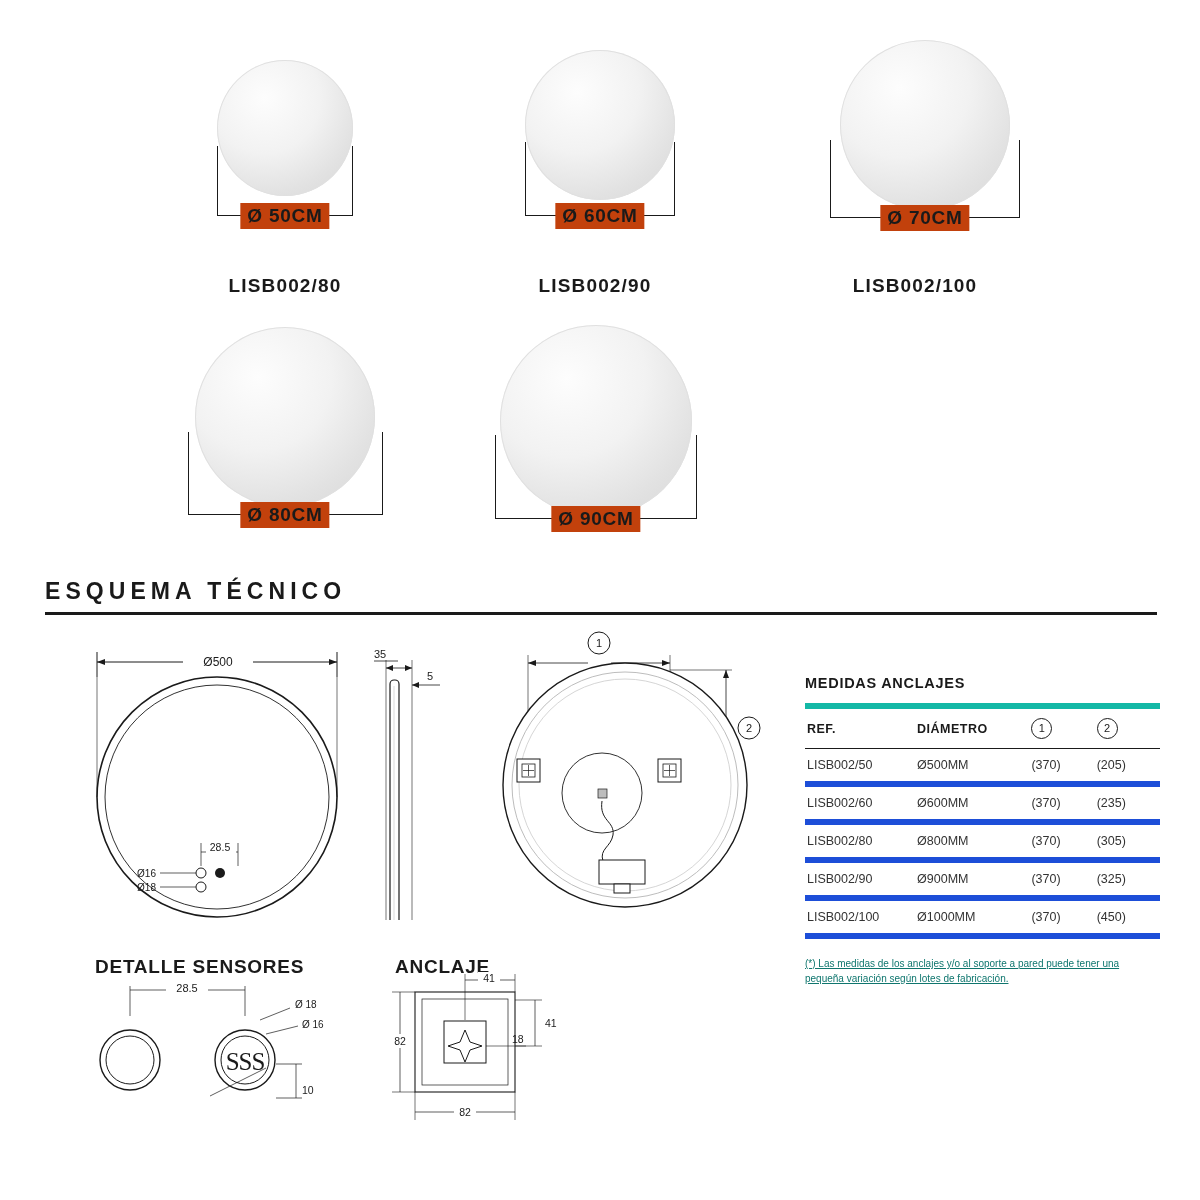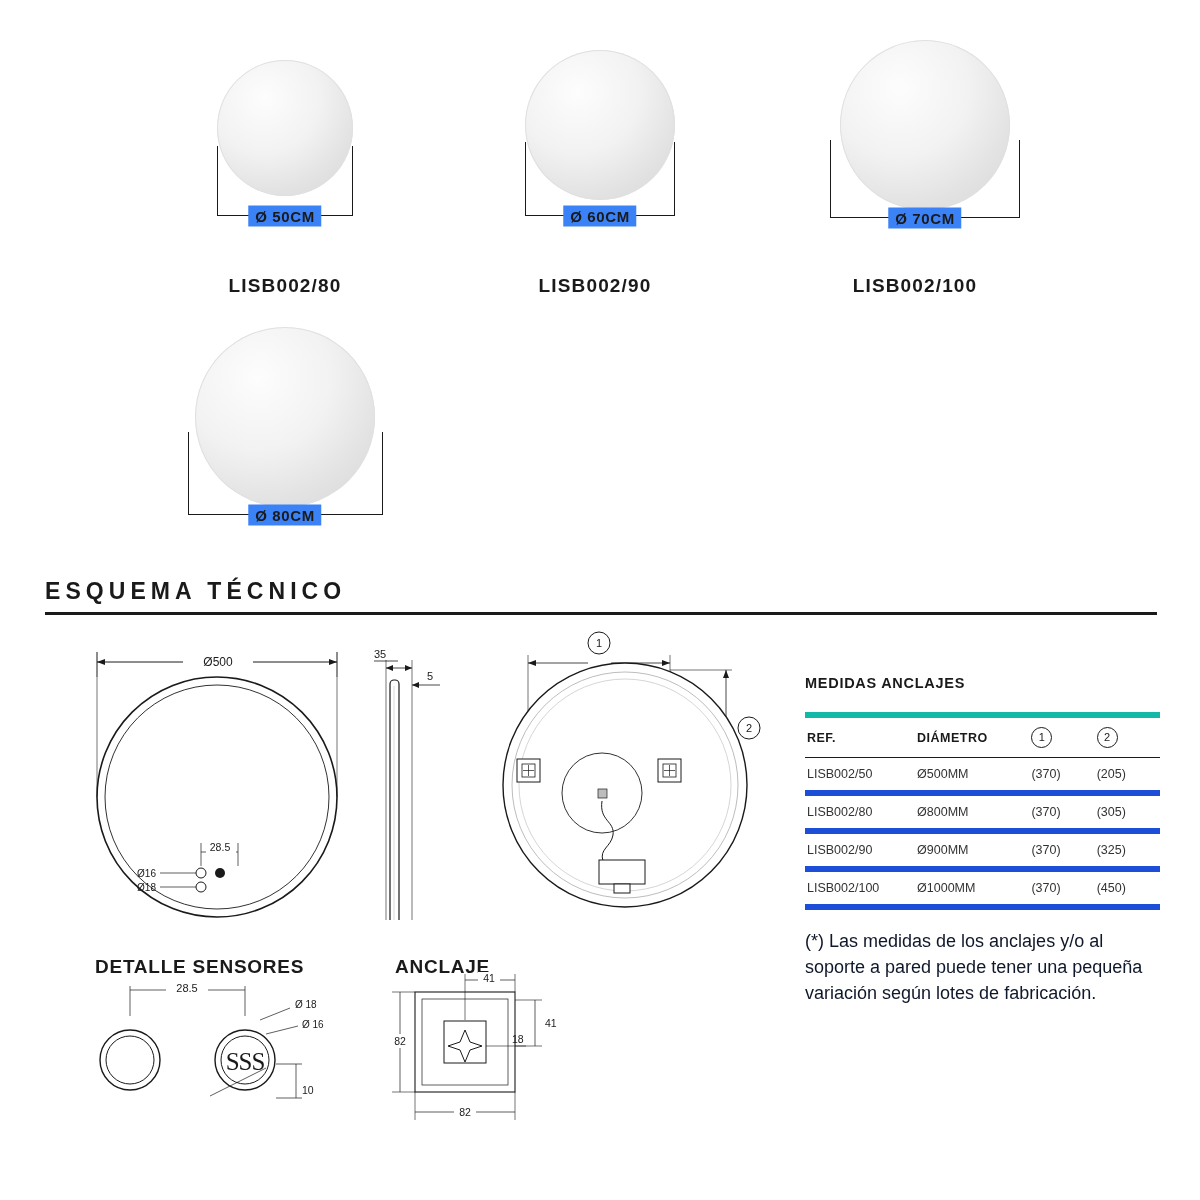--- a/index.html
+++ b/index.html
@@ -51,22 +51,22 @@
   
   .dim {
     position: absolute;
     border-left: 1px solid #1a1a1a;
     border-right: 1px solid #1a1a1a;
     border-bottom: 1px solid #1a1a1a;
     box-sizing: border-box;
   }
   .dim-label {
     position: absolute;
-    background: #3b82f6;
-    font-size: 15px;
+    background: #c2410c;
+    font-size: 19px;
     font-weight: bold;
     letter-spacing: 0.04em;
     padding: 2px 7px;
     white-space: nowrap;
     transform: translate(-50%, -50%);
   }
 
   
   .section-heading {
     position: absolute;
@@ -106,21 +106,21 @@
   .table-wrap {
     position: absolute;
     left: 805px;
     top: 675px;
     width: 355px;
   }
   .table-title {
     font-size: 14.5px;
     font-weight: bold;
     letter-spacing: 0.05em;
-    margin-bottom: 21px;
+    margin-bottom: 12px;
     color: #1a1a1a;
   }
   table.anclajes {
     border-collapse: collapse;
     width: 355px;
     font-size: 12.5px;
   }
   table.anclajes th, table.anclajes td {
     text-align: left;
     padding: 9px 2px;
@@ -143,24 +143,25 @@
     width: 19px; height: 19px;
     line-height: 18px;
     border: 1px solid #1a1a1a;
     border-radius: 50%;
     text-align: center;
     font-size: 11px;
     font-weight: normal;
   }
   .note {
     margin-top: 18px;
-    font-size: 18px;
+    font-size: 10px;
     line-height: 1.45;
-    color: #0f172a;
+    color: #0f766e;
     width: 345px;
+    text-decoration: underline;
   }
 
   svg { display: block; }
 </style>
 </head>
 <body>
 
 <div class="page">
 
   <div class="mirror-grid">
@@ -193,20 +194,25 @@
       <div class="mirror-title">LISB002/80</div>
       <div class="mirror-art" style="height:240px;">
         <div class="mirror-circle" style="left:55px; top:30px; width:180px; height:180px;"></div>
         <div class="dim" style="left:48px; top:135px; width:195px; height:83px;"></div>
         <div class="dim-label" style="left:145px; top:218px;">Ø 80CM</div>
       </div>
     </div>
 
     <div class="mirror-cell" style="left:445px; top:275px; width:300px; height:272px;">
       <div class="mirror-title">LISB002/90</div>
+      <div class="mirror-art" style="height:242px;">
+        <div class="mirror-circle" style="left:55px; top:28px; width:192px; height:192px;"></div>
+        <div class="dim" style="left:50px; top:138px; width:202px; height:84px;"></div>
+        <div class="dim-label" style="left:151px; top:222px;">Ø 90CM</div>
+      </div>
     </div>
 
     <div class="mirror-cell" style="left:755px; top:275px; width:320px; height:272px;">
       <div class="mirror-title">LISB002/100</div>
     </div>
   </div>
 
   <div class="section-heading">ESQUEMA TÉCNICO</div>
   <div class="section-rule"></div>
 
@@ -379,20 +385,26 @@
         </tr>
       </thead>
       <tbody>
         <tr>
           <td>LISB002/50</td>
           <td>Ø500MM</td>
           <td>(370)</td>
           <td>(205)</td>
         </tr>
         <tr>
+          <td>LISB002/60</td>
+          <td>Ø600MM</td>
+          <td>(370)</td>
+          <td>(235)</td>
+        </tr>
+        <tr>
           <td>LISB002/80</td>
           <td>Ø800MM</td>
           <td>(370)</td>
           <td>(305)</td>
         </tr>
         <tr>
           <td>LISB002/90</td>
           <td>Ø900MM</td>
           <td>(370)</td>
           <td>(325)</td>

